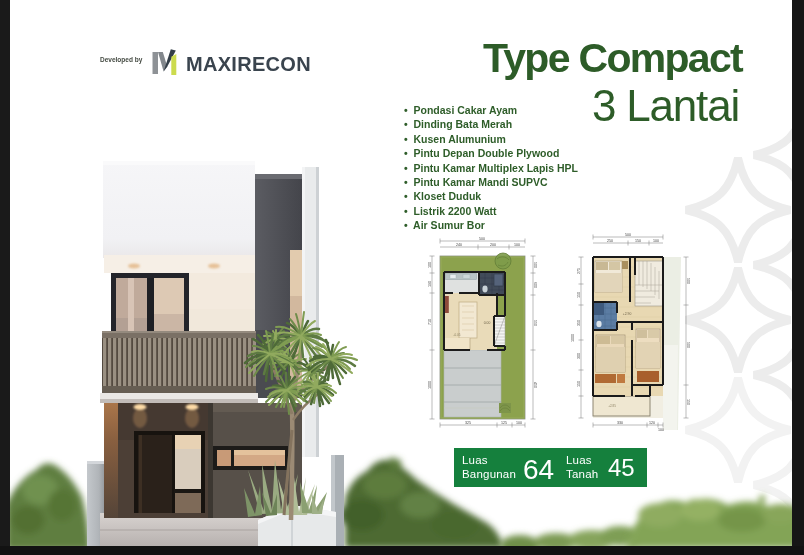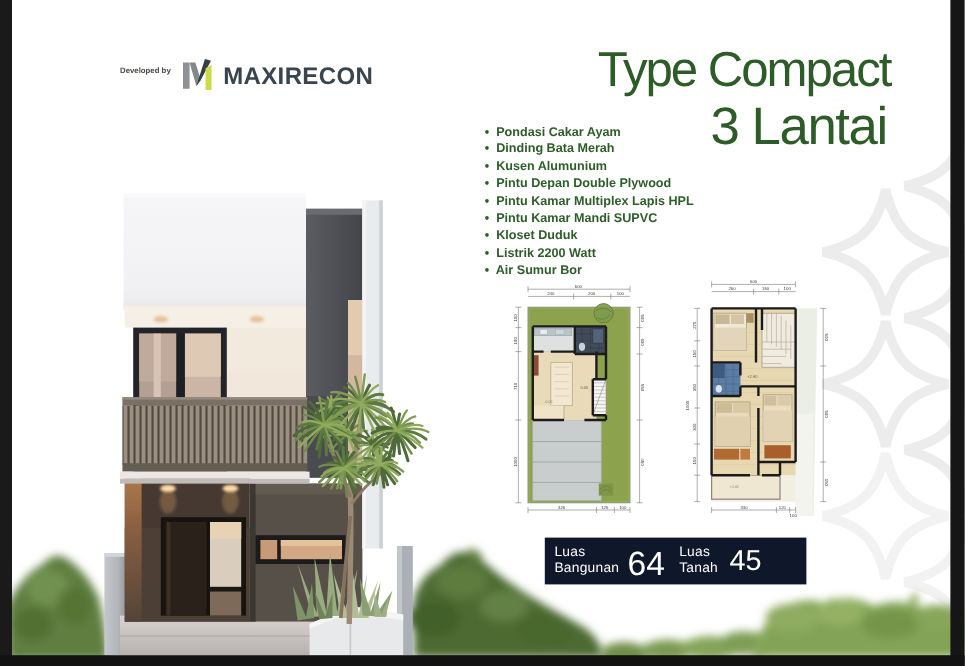--- a/index.html
+++ b/index.html
@@ -460,37 +460,37 @@
 
 <svg class="abs" style="left:150px;top:48px;" width="30" height="30" viewBox="0 0 30 30">
 <polygon points="2.5,4 8,4 8,26 2.5,26" fill="#8e9296"></polygon>
 <polygon points="8,4 12.8,4 17.3,18.6 13.6,23.6" fill="#83888d"></polygon>
 <polygon points="13.6,23.6 17.3,18.6 25.8,2.6 20.8,1.2" fill="#333e48"></polygon>
 <polygon points="21.3,8.8 26.3,6 26.3,27 21.3,27" fill="#ccdb4e"></polygon>
 </svg>
 
 <div class="abs" style="left:186px;top:53px;font-size:20px;font-weight:bold;letter-spacing:0.3px;color:#3a444e;">MAXIRECON</div>
 
-<div class="abs" style="left:0;top:35px;width:742px;text-align:right;font-size:41px;letter-spacing:-1.7px;color:#2d5c28;white-space:nowrap;"><span style="font-weight:normal;text-align:center;">Type </span><span style="font-weight:normal;">Compact</span></div>
+<div class="abs" style="left:0;top:35px;width:742px;text-align:right;font-size:41px;letter-spacing:-1.7px;color:#2d5c28;white-space:nowrap;"><span style="font-weight:bold;text-align:center;">Type </span><span style="font-weight:bold;">Compact</span></div>
 
 <div class="abs" style="left:0;top:81px;width:739px;text-align:right;font-size:44px;letter-spacing:-1.2px;color:#2d5c28;white-space:nowrap;">3 Lantai</div>
 
 <div class="abs" style="left:404px;top:103px;font-size:10.5px;font-weight:bold;color:#2e5d29;line-height:14.4px;">
 <div>•&nbsp; Pondasi Cakar Ayam</div>
 <div>•&nbsp; Dinding Bata Merah</div>
 <div>•&nbsp; Kusen Alumunium</div>
 <div>•&nbsp; Pintu Depan Double Plywood</div>
 <div>•&nbsp; Pintu Kamar Multiplex Lapis HPL</div>
 <div>•&nbsp; Pintu Kamar Mandi SUPVC</div>
 <div>•&nbsp; Kloset Duduk</div>
 <div>•&nbsp; Listrik 2200 Watt</div>
 <div>•&nbsp; Air Sumur Bor</div>
 </div>
 
-<div class="abs" style="left:454px;top:448px;width:218px;height:39px;background:#0f172a;color:#ffffff;">
+<div class="abs" style="left:454px;top:448px;width:193px;height:39px;background:#15803d;color:#ffffff;">
 <div class="abs" style="left:8px;top:5px;font-size:11.5px;line-height:14px;letter-spacing:0.2px;">Luas<br>Bangunan</div>
 <div class="abs" style="left:69px;top:6px;font-size:28px;">64</div>
 <div class="abs" style="left:112px;top:5px;font-size:11.5px;line-height:14px;letter-spacing:0.2px;">Luas<br>Tanah</div>
 <div class="abs" style="left:154px;top:6px;font-size:24px;text-align:right;">45</div>
 </div>
 
 <div class="abs" style="left:0;top:0;width:10px;height:555px;background:#1a1a1a;"></div>
 
 <div class="abs" style="left:792px;top:0;width:12px;height:555px;background:#161616;"></div>
 

